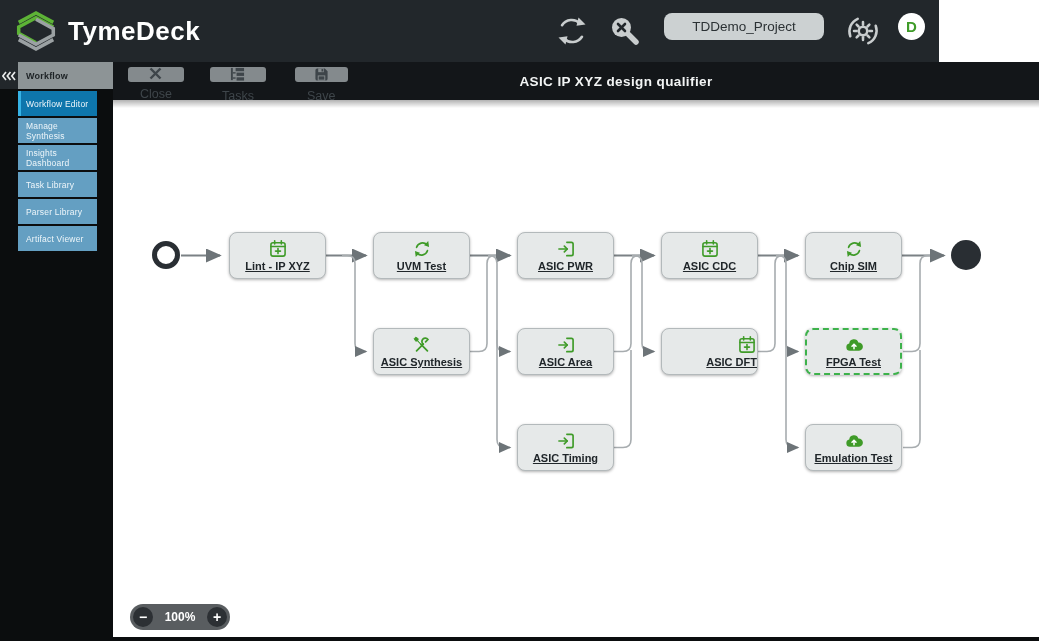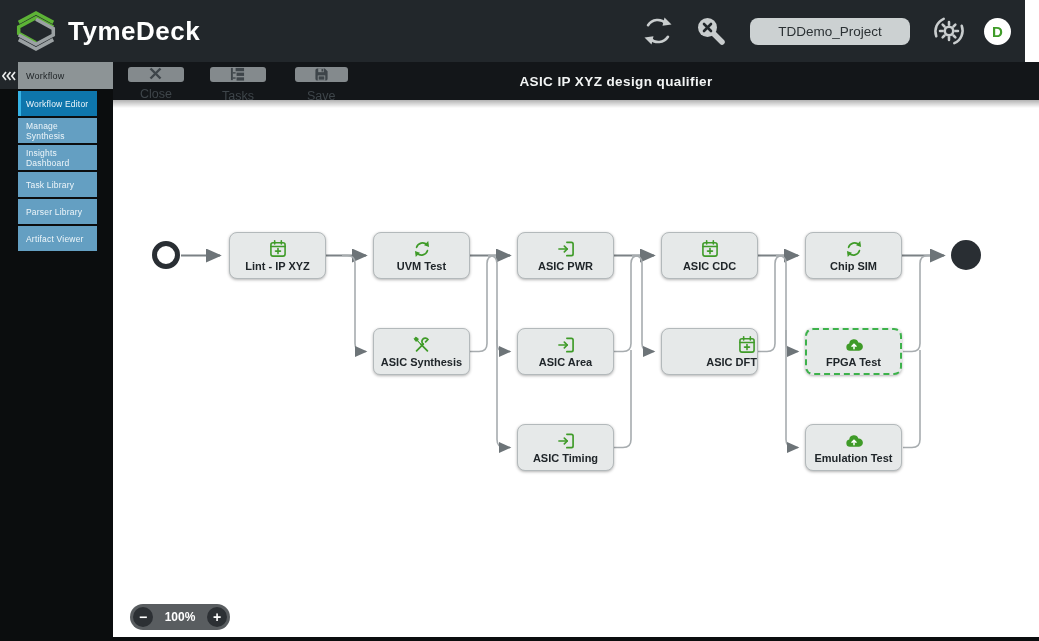--- a/index.html
+++ b/index.html
@@ -5,27 +5,27 @@
   * { margin:0; padding:0; box-sizing:border-box; }
   html,body { width:1039px; height:641px; overflow:hidden; }
   body {
     font-family:"Liberation Sans", sans-serif;
     background:var(--canvas-bg,#ffffff);
     position:relative;
   }
 
   
   .app-header{
-    position:absolute; left:0; top:0; width:1025px; height:62px;
+    position:absolute; left:0; top:0; width:939px; height:62px;
     background:var(--header-bg,#22272b);
     display:flex; align-items:center; padding:0 14px; z-index:30;
   }
   .brand{ display:flex; align-items:center; gap:10px; }
   .brand-name{ color:#ffffff; font-size:26px; font-weight:bold; letter-spacing:.5px; }
-  .header-right{ margin-left:auto; display:flex; align-items:center; gap:17px; }
+  .header-right{ margin-left:auto; display:flex; align-items:flex-start; gap:17px; }
   .hicon{ width:36px; height:36px; display:flex; align-items:center; justify-content:center; cursor:pointer; }
   .project-input{
     width:160px; height:27px; border:none; border-radius:8px;
     background:#ccd1d2; color:#2b3134; font-size:13.5px; text-align:center;
     font-family:"Liberation Sans",sans-serif; outline:none; margin:0 4px;
   }
   .avatar{
     width:27px; height:27px; border-radius:50%; background:#ffffff;
     color:var(--accent,#3f9b28); font-weight:bold; font-size:15px;
     display:flex; align-items:center; justify-content:center; cursor:pointer;
@@ -58,21 +58,21 @@
     background:var(--sidebar-bg,#0b0d0e); z-index:26;
   }
   .sb-header{
     height:27px; background:#8d9496; display:flex; align-items:stretch;
   }
   .sb-collapse{
     width:18px; background:#22272b; display:flex; align-items:center;
     justify-content:center; cursor:pointer;
   }
   .sb-header-label{
-    color:#1d2225; font-size:9px; font-weight:normal; display:flex;
+    color:#1d2225; font-size:9px; font-weight:bold; display:flex;
     align-items:center; padding-left:8px; letter-spacing:.2px;
   }
   .sb-items{ margin-top:2px; }
   .sb-item{
     margin:0 0 2px 18px; width:79px; height:25px;
     background:var(--sidebar-item,#649fc2); color:#eef6fa;
     font-size:8.5px; display:flex; align-items:center; padding-left:8px;
     cursor:pointer; letter-spacing:.2px;
   }
   .sb-item.active{
@@ -97,21 +97,21 @@
   .node{
     position:absolute; width:97px; height:47px; border-radius:8px;
     background:var(--node-bg,#e6e9e9); border:1px solid var(--node-border,#b3b9bb);
     box-shadow:0 1px 3px rgba(0,0,0,.30);
     display:flex; flex-direction:column; align-items:center; justify-content:center;
     gap:1px; cursor:pointer; z-index:5;
   }
   .node.selected{ border:2px dashed var(--selection,#3db24b); }
   .node-icon{ height:20px; display:flex; align-items:center; color:var(--accent,#3f9b28); }
   .node-icon svg{ width:20px; height:20px; }
-  .node-label{ font-size:11px; font-weight:bold; color:#20262a; white-space:nowrap; }
+  .node-label{ font-size:11px; font-weight:bold; color:#20262a; white-space:nowrap;text-decoration:underline; }
 
   .start-node{
     position:absolute; left:39px; top:141px; width:28px; height:28px;
     border-radius:50%; border:5px solid #292e33; background:#ffffff; z-index:5; cursor:pointer;
   }
   .end-node{
     position:absolute; left:838px; top:140px; width:30px; height:30px;
     border-radius:50%; background:#292e33; z-index:5; cursor:pointer;
   }
 

